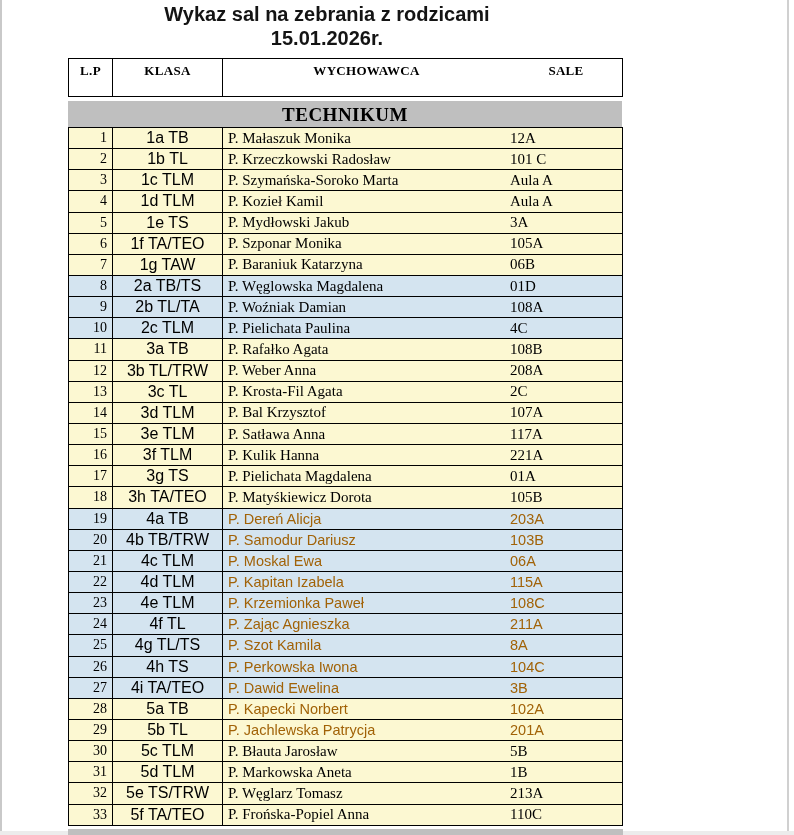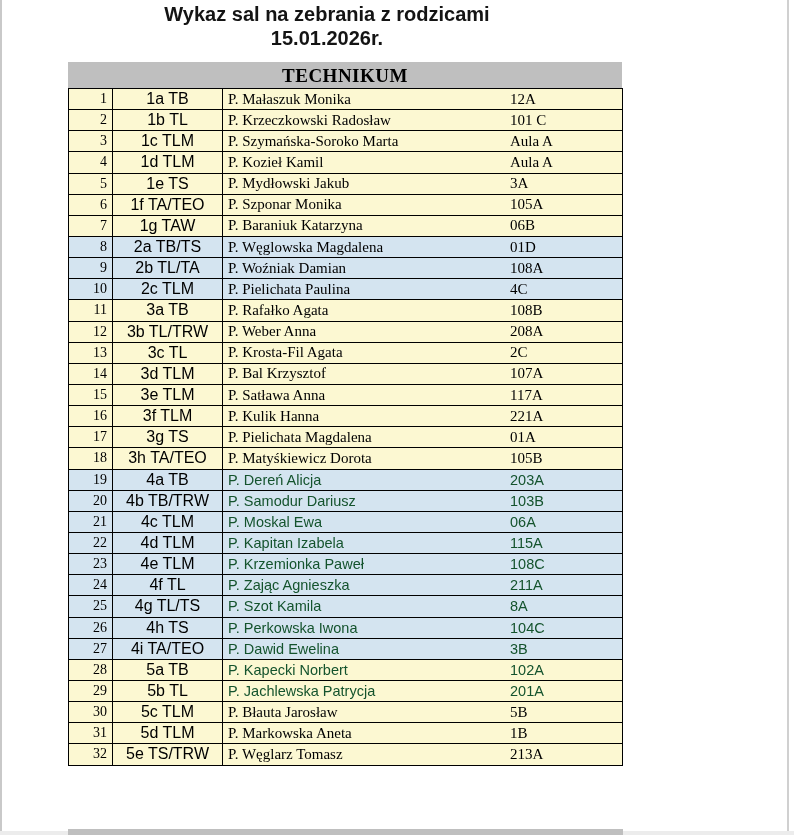--- a/index.html
+++ b/index.html
@@ -53,21 +53,21 @@
     font-family: "Liberation Serif", serif; font-size: 14px;
   }
   .c-klasa {
     text-align: center;
     font-family: "Liberation Sans", sans-serif; font-size: 16px;
   }
   .cellflex { display: flex; align-items: center; width: 100%; }
   .t { width: 287px; padding-left: 5px; box-sizing: border-box; }
   .r { flex: 1; }
   .data .t, .data .r { font-family: "Liberation Serif", serif; font-size: 15px; }
-  .data tr.sans .t, .data tr.sans .r { font-family: "Liberation Sans", sans-serif; font-size: 14.5px; color: #14532d; }
+  .data tr.sans .t, .data tr.sans .r { font-family: "Liberation Sans", sans-serif; font-size: 14.5px; color: #a16207; }
   .hdr .hw { width: 287px; text-align: center; display: inline-block; }
   .hdr .hs { flex: 1; text-align: center; display: inline-block; }
   .hdr .cellflex { align-items: flex-start; }
   .bottom-strip {
     position: absolute; left: 0; top: 831px; width: 794px; height: 4px;
     background: #ececec;
   }
   .bottom-band {
     position: absolute; left: 68px; top: 829px; width: 555px; height: 6px;
     background: #bfbfbf;
@@ -78,20 +78,39 @@
 
 <div class="edge-left"></div>
 <div class="edge-right"></div>
 
 <div class="titleblock">
   <div>Wykaz sal na zebrania z rodzicami</div>
   <div>15.01.2026r.</div>
 </div>
 
 <div class="tablewrap">
+  <table class="hdr">
+    <colgroup>
+        <col style="width:44px">
+        <col style="width:110px">
+        <col style="width:400px">
+      </colgroup>
+    <tbody>
+        <tr>
+      <th>L.P</th>
+      <th>KLASA</th>
+      <th>
+        <div class="cellflex">
+          <span class="hw">WYCHOWAWCA</span>
+          <span class="hs">SALE</span>
+        </div>
+      </th>
+    </tr>
+  </tbody>
+    </table>
 
   <div class="gap"></div>
 
   <div class="band">
     <span>TECHNIKUM</span>
   </div>
 
   <table class="data">
     <colgroup>
         <col style="width:44px">
@@ -412,18 +431,28 @@
         <tr style="background: rgb(252, 248, 210);">
           <td class="c-lp">32</td>
           <td class="c-klasa">5e TS/TRW</td>
           <td>
             <div class="cellflex">
               <span class="t">P. Węglarz Tomasz</span>
               <span class="r">213A</span>
             </div>
           </td>
         </tr>
+        <tr style="background: rgb(252, 248, 210);">
+          <td class="c-lp">33</td>
+          <td class="c-klasa">5f TA/TEO</td>
+          <td>
+            <div class="cellflex">
+              <span class="t">P. Frońska-Popiel Anna</span>
+              <span class="r">110C</span>
+            </div>
+          </td>
+        </tr>
       </tbody>
   </table>
 </div>
 
 <div class="bottom-strip"></div>
 <div class="bottom-band"></div>
 
 </body></html>

